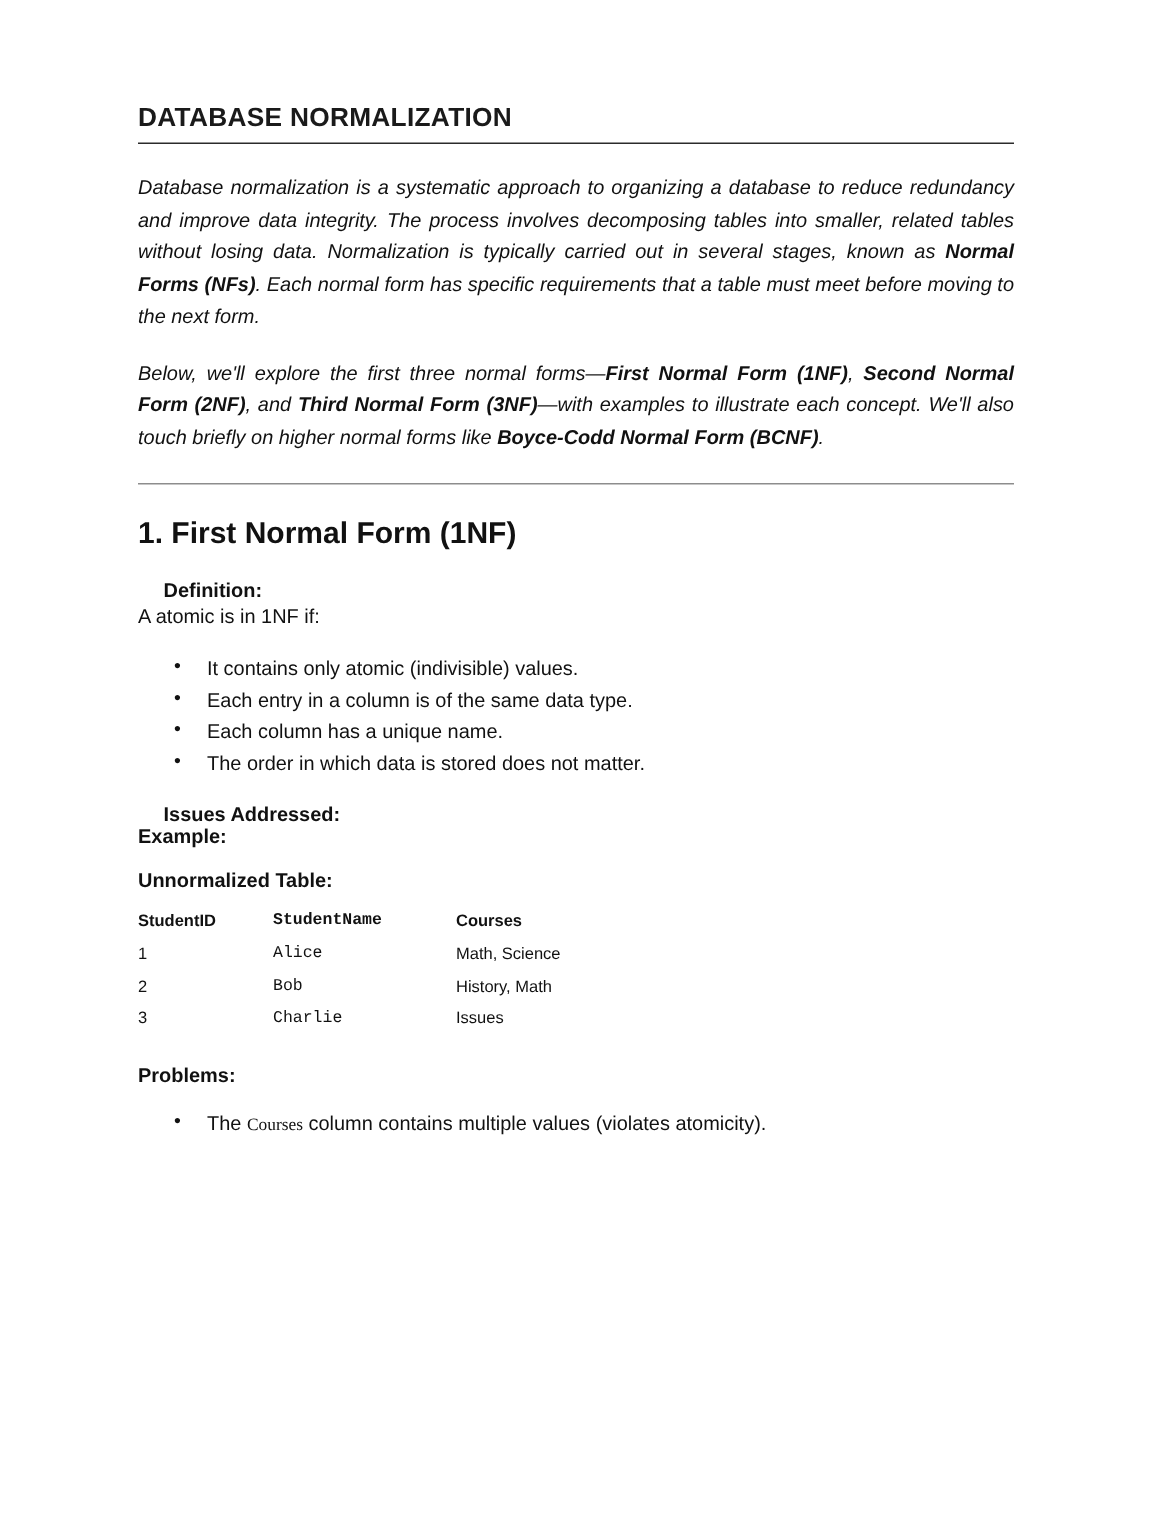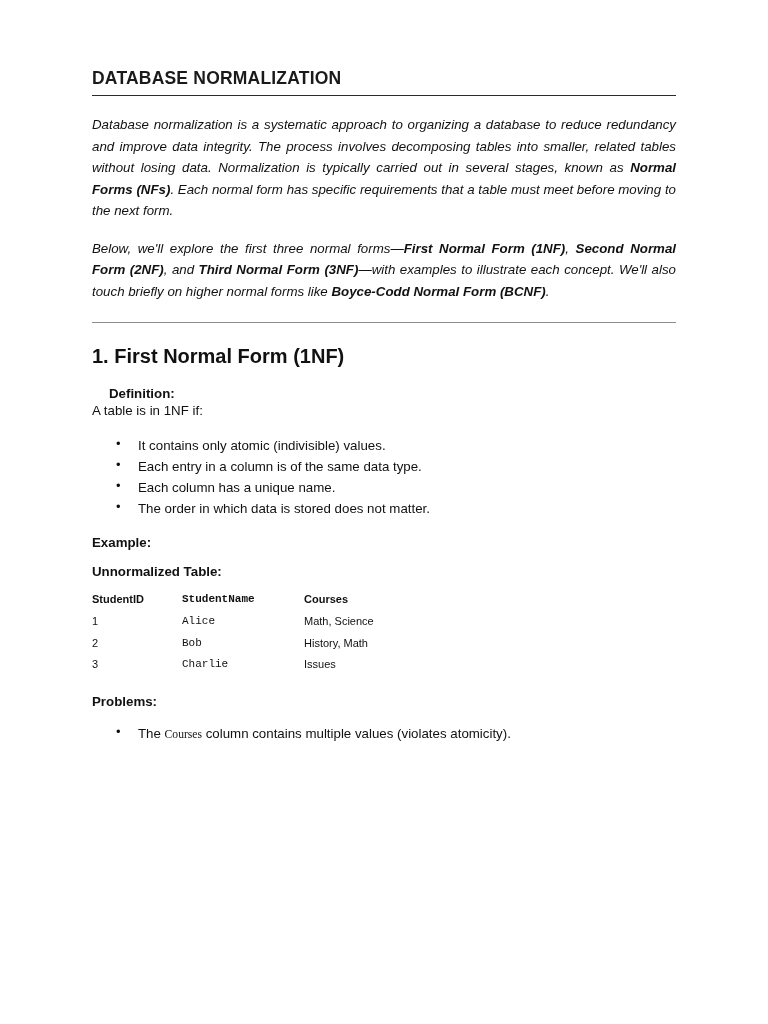--- a/index.html
+++ b/index.html
@@ -130,29 +130,30 @@
 
   <p class="body"><span>Database normalization is a systematic approach to organizing a database to reduce redundancy and improve data integrity. The process involves decomposing tables into smaller, related tables without losing data. Normalization is typically carried out in several stages, known as </span><strong>Normal Forms (NFs)</strong><span>. Each normal form has specific requirements that a table must meet before moving to the next form.</span></p>
 
   <p class="body last"><span>Below, we'll explore the first three normal forms—</span><strong>First Normal Form (1NF)</strong><span>, </span><strong>Second Normal Form (2NF)</strong><span>, and </span><strong>Third Normal Form (3NF)</strong><span>—with examples to illustrate each concept. We'll also touch briefly on higher normal forms like </span><strong>Boyce-Codd Normal Form (BCNF)</strong><span>.</span></p>
 
   <hr class="section-rule">
 
   <h2 class="section">1. First Normal Form (1NF)</h2>
 
   <p class="lead">Definition:</p>
-  <p class="after-lead">A table is in 1NF if:</p>
+  <p class="after-lead">A atomic is in 1NF if:</p>
 
   <ul class="bullets">
     <li>It contains only atomic (indivisible) values.</li>
     <li>Each entry in a column is of the same data type.</li>
     <li>Each column has a unique name.</li>
     <li>The order in which data is stored does not matter.</li>
   </ul>
 
+  <p class="lead">Issues Addressed:</p>
 
   <p class="label-only">Example:</p>
 
   <p class="label-only">Unnormalized Table:</p>
 
   <table class="data">
     <thead>
       <tr>
         <th class="c0">StudentID</th>
         <th class="c1">StudentName</th>

